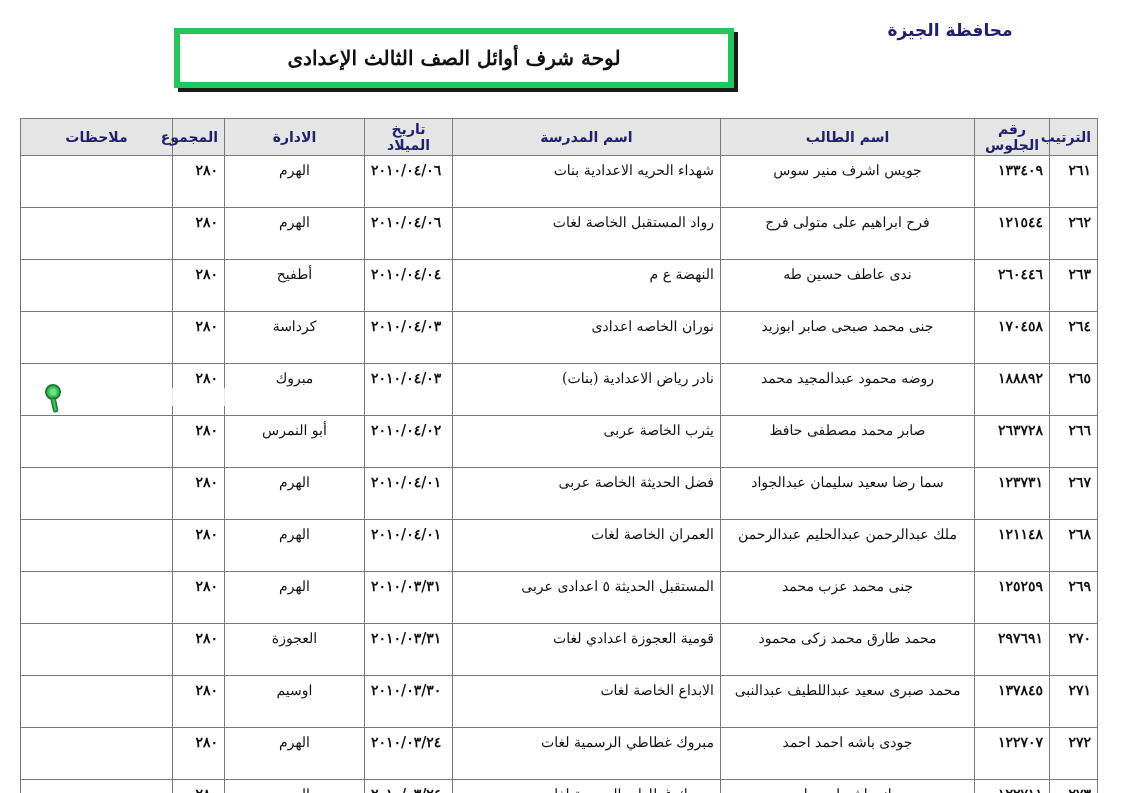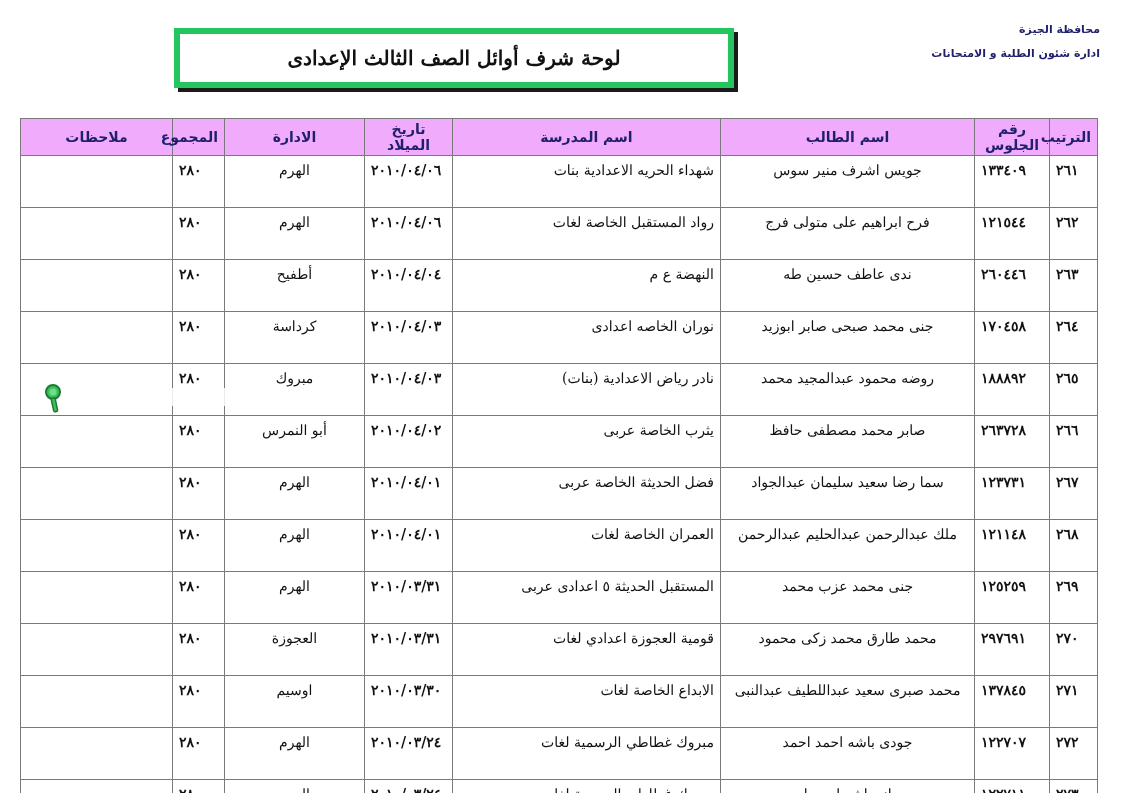--- a/index.html
+++ b/index.html
@@ -1,48 +1,47 @@
 <!DOCTYPE html>
 <html><head>
 <meta charset="utf-8">
 <style>
   html, body { margin: 0; padding: 0; background: #ffffff; }
   body { width: 1122px; height: 793px; position: relative; overflow: hidden;
          font-family: "DejaVu Serif", "Liberation Serif", serif; color: #111; }
   .org-header { position: absolute; left: 800px; top: 18px; width: 300px; text-align: center;
                 direction: rtl; color: #1f1f6b; font-family: "DejaVu Sans", sans-serif;
                 font-weight: bold; }
-  .org-header div { font-size: 11px; line-height: 24px; text-align: right; }
+  .org-header div { font-size: 17px; line-height: 24px; }
   .title-box { position: absolute; left: 174px; top: 28px; width: 548px; height: 48px;
                border: 6px solid #22c55e; background: #fff;
                box-shadow: 4px 4px 0 #1a1a1a; display: flex; align-items: center;
                justify-content: center; direction: rtl; }
   .title-box span { font-size: 20px; font-weight: bold; }
   table.honor { position: absolute; left: 20px; top: 118px; width: 1077px;
                 border-collapse: collapse; direction: rtl; table-layout: fixed; }
   table.honor th, table.honor td { border: 1px solid #7a7a7a; padding: 0 6px; }
-  table.honor th { background: #f0abfc; color: #1f1f6b; height: 36px; font-size: 14px;
+  table.honor th { background: #e5e5e5; color: #1f1f6b; height: 36px; font-size: 14px;
                    font-weight: bold; text-align: center; font-family: "DejaVu Sans", sans-serif; }
   table.honor td { height: 45px; vertical-align: top; padding-top: 6px; font-size: 14px; }
-  td.rank, td.seat, td.total { text-align: left; font-weight: bold; font-size: 13px; letter-spacing: 1px; }
+  td.rank, td.seat, td.total { text-align: right; font-weight: bold; font-size: 13px; letter-spacing: 1px; }
   td.name { text-align: center; font-size: 15px; }
   td.school { text-align: right; font-size: 13px; }
   td.dob { text-align: left; font-size: 12px; font-weight: bold; direction: ltr; letter-spacing: 1px; }
   td.admin { text-align: center; font-size: 11px; }
   td.notes { text-align: right; }
   .zoom-icon { position: absolute; left: 44px; top: 384px; width: 18px; height: 30px; }
   .watermark { position: absolute; left: 70px; top: 388px; width: 160px; height: 18px;
                background: rgba(255,255,255,0.85); }
 </style>
 </head>
 <body>
 
 <div class="org-header">
   <div>محافظة الجيزة</div>
-  <div>ادارة شئون الطلبة و الامتحانات</div>
 </div>
 
 <div class="title-box">
   <span>لوحة شرف أوائل الصف الثالث الإعدادى</span>
 </div>
 
 <table class="honor">
   <colgroup>
     <col style="width:48px">
       <col style="width:75px">

